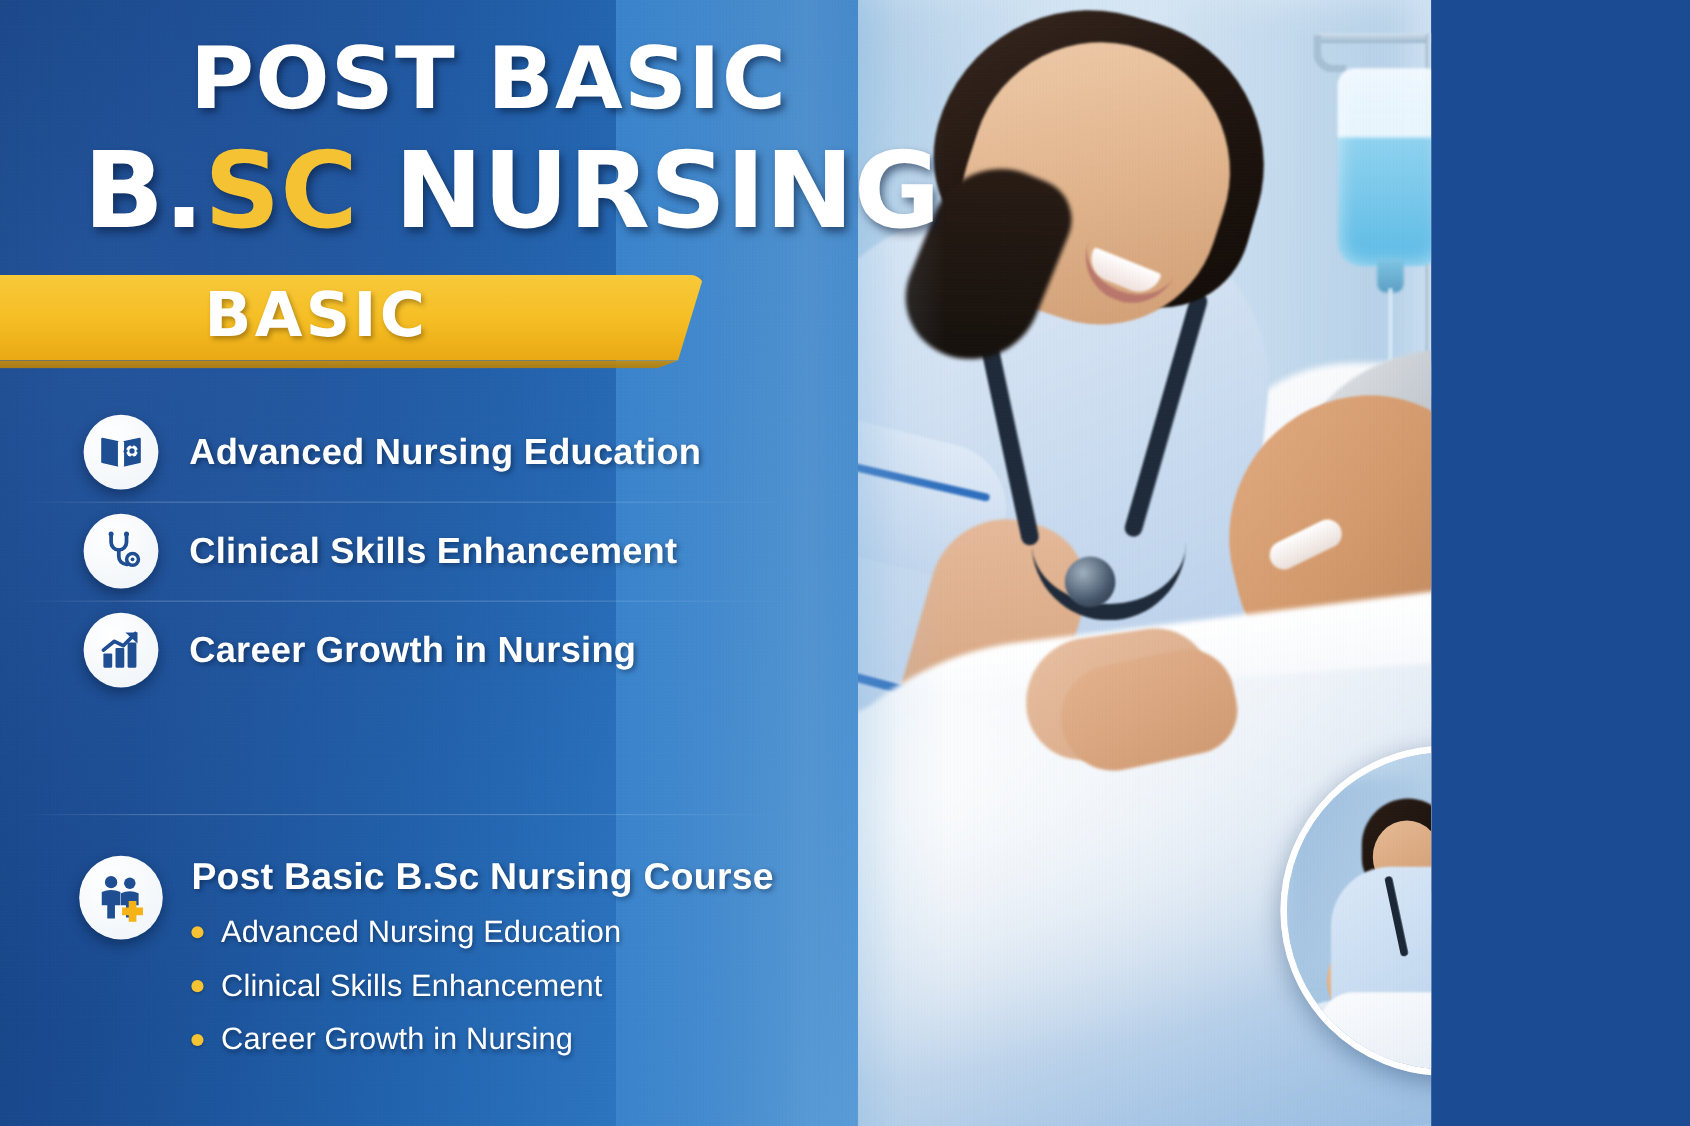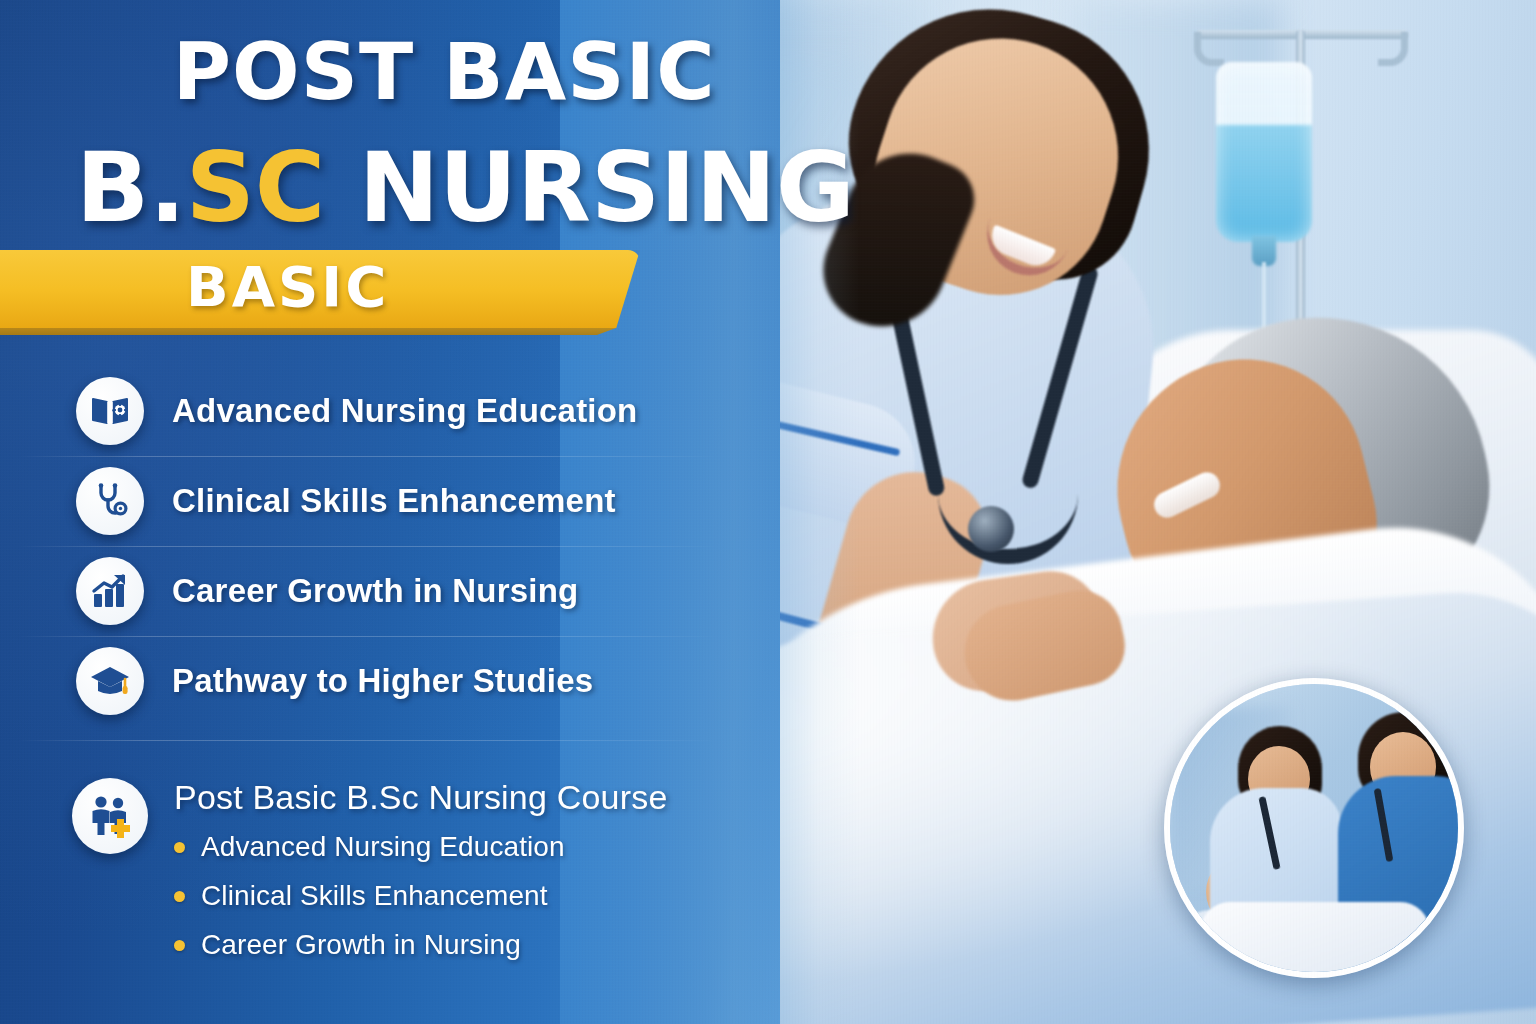--- a/index.html
+++ b/index.html
@@ -4,21 +4,21 @@
 <style>
   * { margin:0; padding:0; box-sizing:border-box; }
   html,body { width:1536px; height:1024px; overflow:hidden; }
   body {
     font-family:"Liberation Sans", sans-serif;
     background:#1b4b93;
   }
 
   #banner {
     position:relative;
-    width:1536px; height:1024px;
+    width:1301px; height:1024px;
     overflow:hidden;
   }
 
   
   .photo {
     position:absolute; top:0; left:560px; width:976px; height:1024px;
     overflow:hidden;
   }
   
   .room {
@@ -321,21 +321,20 @@
     font-family:"DejaVu Sans", sans-serif;
     text-shadow:3px 4px 7px rgba(4,22,52,.55);
     transform:scaleX(1.02);
   }
   .t-bsc {
     position:absolute; left:76px; top:125px;
     font-size:96px; font-weight:bold; color:#ffffff;
     letter-spacing:0px; line-height:1; white-space:nowrap;
     font-family:"DejaVu Sans", sans-serif;
     text-shadow:3px 5px 8px rgba(4,22,52,.55);
-    margin-top:15px;
   }
   .t-bsc .hl { color:#F5C233; }
 
   .ribbon {
     position:absolute; left:-20px; top:250px; width:660px; height:78px;
     background:linear-gradient(180deg,#F8C93A 0%,#F5BE24 52%,#E9A814 100%);
     clip-path:polygon(0 0, 100% 0, 96.4% 100%, 0 100%);
     border-radius:0 12px 12px 0;
     box-shadow:0 6px 14px rgba(5,25,58,.35);
   }
@@ -387,21 +386,21 @@
   .bottom-row { display:flex; align-items:flex-start; padding-top:38px; }
   .ic-lg {
     width:76px; height:76px; margin-left:72px; border-radius:50%;
     background:radial-gradient(circle at 36% 30%,#ffffff,#eef3f8);
     display:flex; align-items:center; justify-content:center;
     box-shadow:0 5px 12px rgba(3,20,48,.45);
     flex:0 0 auto;
   }
   .bottom-text { margin-left:26px; }
   .bottom-title {
-    font-size:34px; font-weight:normal; color:#ffffff; letter-spacing:.2px;
+    font-size:34px; font-weight:bold; color:#ffffff; letter-spacing:.2px;
     white-space:nowrap; text-shadow:2px 2px 5px rgba(4,22,52,.5);
     margin-bottom:14px;
   }
   .blist { list-style:none; }
   .blist li {
     display:flex; align-items:center; margin-bottom:17px;
     font-size:28px; color:#ffffff; letter-spacing:.1px;
     text-shadow:1px 2px 4px rgba(4,22,52,.5);
     white-space:nowrap;
   }
@@ -539,31 +538,20 @@
           <rect x="4" y="23" width="8" height="13" rx="1" fill="#1F4E93"></rect>
           <rect x="15" y="18" width="8" height="18" rx="1" fill="#1F4E93"></rect>
           <rect x="26" y="13" width="8" height="23" rx="1" fill="#1F4E93"></rect>
           <path d="M4 20 L14 12 L22 16 L33 5" fill="none" stroke="#1F4E93" stroke-width="3.4" stroke-linecap="round" stroke-linejoin="round"></path>
           <path d="M24 4 L35 4 L35 14 Z" fill="#1F4E93"></path>
         </svg>
       </div>
       <div class="feat-label">Career Growth in Nursing</div>
     </div>
 
-    <div class="feat">
-      <div class="ic">
-        <svg width="42" height="42" viewBox="0 0 42 42" aria-hidden="true">
-          <path d="M21 7 L40 17 L21 27 L2 17 Z" fill="#1F4E93"></path>
-          <path d="M9 21 L9 31 q12 6 24 0 L33 21 L21 27 Z" fill="#1F4E93"></path>
-          <path d="M36 19 L36 27" stroke="#F0A81E" stroke-width="2.6" stroke-linecap="round"></path>
-          <rect x="33.6" y="26" width="5" height="8" rx="2.2" fill="#F0A81E"></rect>
-        </svg>
-      </div>
-      <div class="feat-label">Pathway to Higher Studies</div>
-    </div>
 
   </div>
 
   <div class="bottom">
     <div class="bottom-row">
       <div class="ic-lg">
         <svg width="46" height="46" viewBox="0 0 46 46" aria-hidden="true">
           <circle cx="14" cy="9" r="5.6" fill="#1F4E93"></circle>
           <path d="M5.5 18 q8.5-3.6 17 0 l0 12 -5 0 0 12 -7 0 0-12 -5 0 Z" fill="#1F4E93"></path>
           <circle cx="31" cy="10" r="5.2" fill="#1F4E93"></circle>

